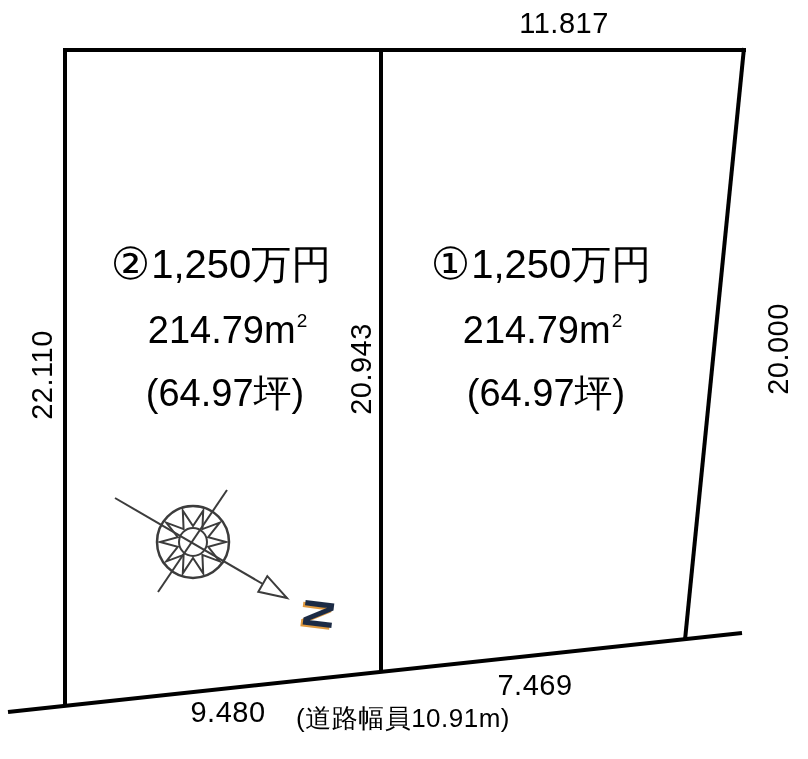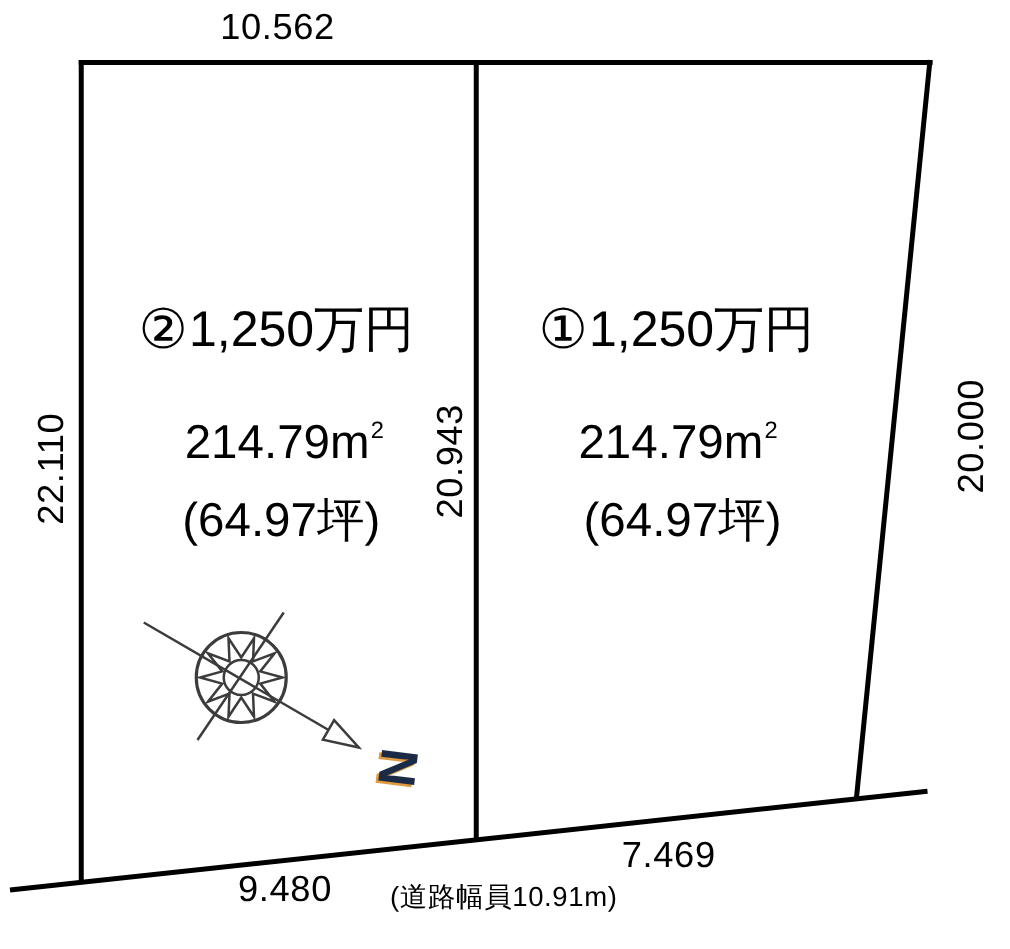--- a/index.html
+++ b/index.html
@@ -39,30 +39,29 @@
     font-size: 40px;
     display: flex;
     align-items: center;
   }
   .plot-line1 .circled-num {
     font-size: 44px;
     margin-right: 1px;
   }
   .plot-line2, .plot-line3 {
     font-size: 38px;
-    margin-top: 24px;
   }
   .plot-line2 sup {
     font-size: 19px;
     position: relative;
     top: -2px;
     left: 1px;
   }
   .road-note {
-    font-size: 22px;
+    font-size: 26px;
     letter-spacing: 0.5px;
   }
   .north-label {
     font-size: 42px;
     font-weight: bold;
     transform: translate(-50%, -50%) rotate(97deg);
     color: #1c2b45;
     text-shadow: 2px 2px 0 #e09a40;
   }
 </style>
@@ -82,21 +81,21 @@
     <g stroke="#3c3c3c" fill="none" stroke-width="2">
       <circle cx="193" cy="542" r="36" stroke-width="2.5"></circle>
       <circle cx="193" cy="542" r="14"></circle>
       <polygon points="226,542 208.2,537.1 219.7,522.6 202.4,529.1 203.2,510.6 193,526 182.8,510.6 183.6,529.1 166.3,522.6 177.8,537.1 160,542 177.8,546.9 166.3,561.4 183.6,554.9 182.8,573.4 193,558 203.2,573.4 202.4,554.9 219.7,561.4 208.2,546.9"></polygon>
       <line x1="115" y1="498" x2="287" y2="598"></line>
       <line x1="158" y1="592" x2="227" y2="490"></line>
       <polygon points="287,598 258.3,591.7 267.3,576.1" fill="#ffffff"></polygon>
     </g>
   </svg>
 
-  <span class="txt dim" style="left:222px; top:23px;">10.562</span>
+  <span class="txt dim" style="left:564px; top:23px;">11.817</span>
   <span class="txt dim vert" style="left:42px; top:375px;">22.110</span>
   <span class="txt dim vert" style="left:361px; top:369px;">20.943</span>
   <span class="txt dim vert" style="left:778px; top:349px;">20.000</span>
   <span class="txt dim" style="left:228px; top:712px;">9.480</span>
   <span class="txt dim" style="left:535px; top:685px;">7.469</span>
   <span class="txt road-note" style="left:403px; top:718px;">(道路幅員10.91m)</span>
 
   <span class="txt plot-line1" style="left:221px; top:264px;">
     <span class="circled-num">②</span>
     <span>1,250万円</span>

